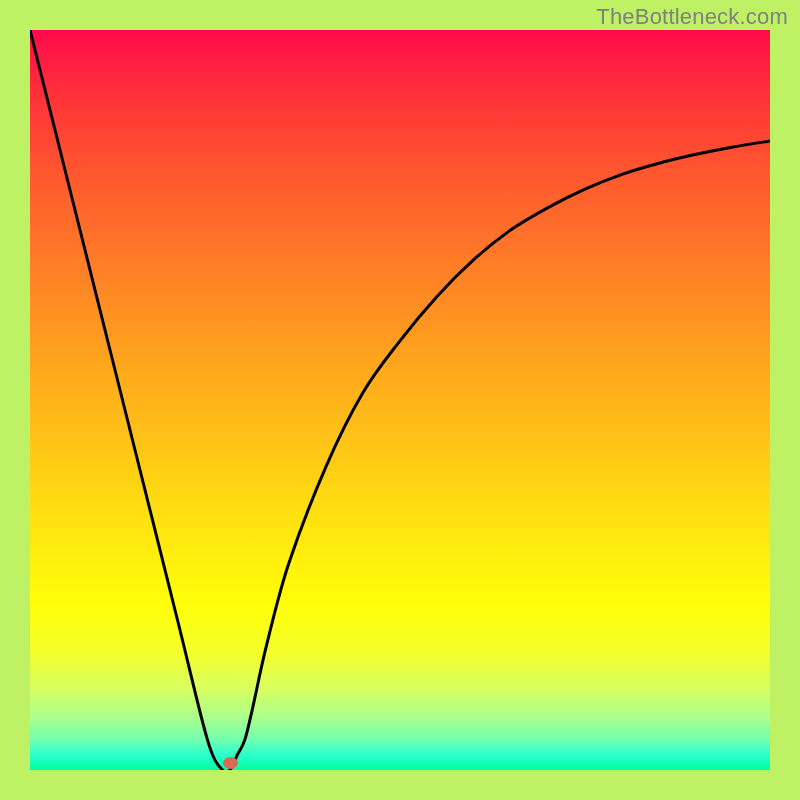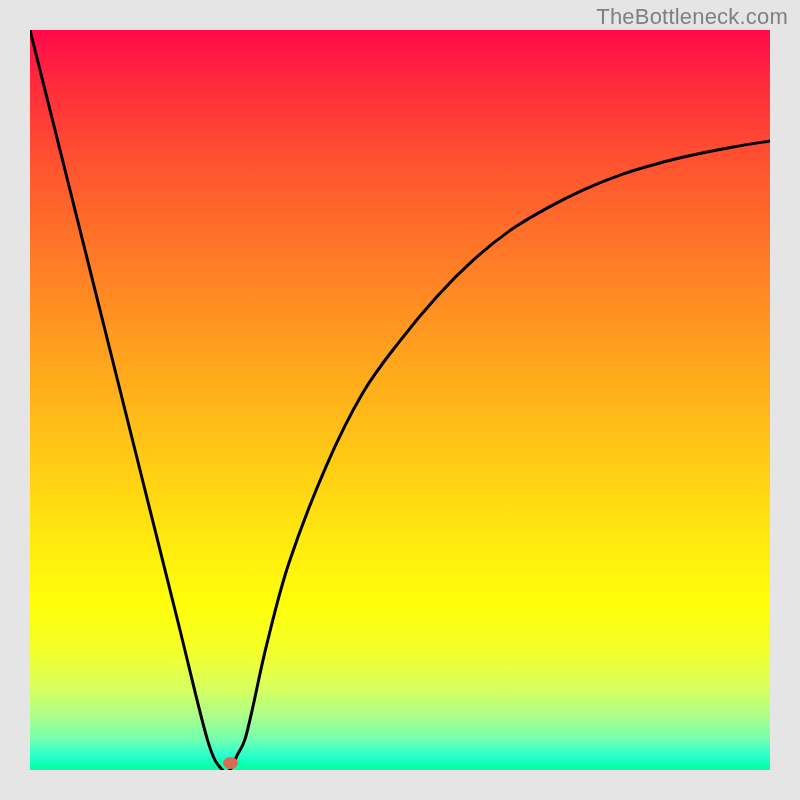--- a/index.html
+++ b/index.html
@@ -8,21 +8,21 @@
     width: 800px;
     height: 800px;
     background: #000;
     font-family: Arial, Helvetica, sans-serif;
     overflow: hidden;
   }
   .frame {
     position: relative;
     width: 800px;
     height: 800px;
-    background: #e5e5e5;
+    background: #bef264;
   }
   .watermark {
     position: absolute;
     top: 4px;
     right: 12px;
     color: #808080;
     font-size: 22px;
     font-family: Arial, Helvetica, sans-serif;
     letter-spacing: 0.2px;
     z-index: 5;

